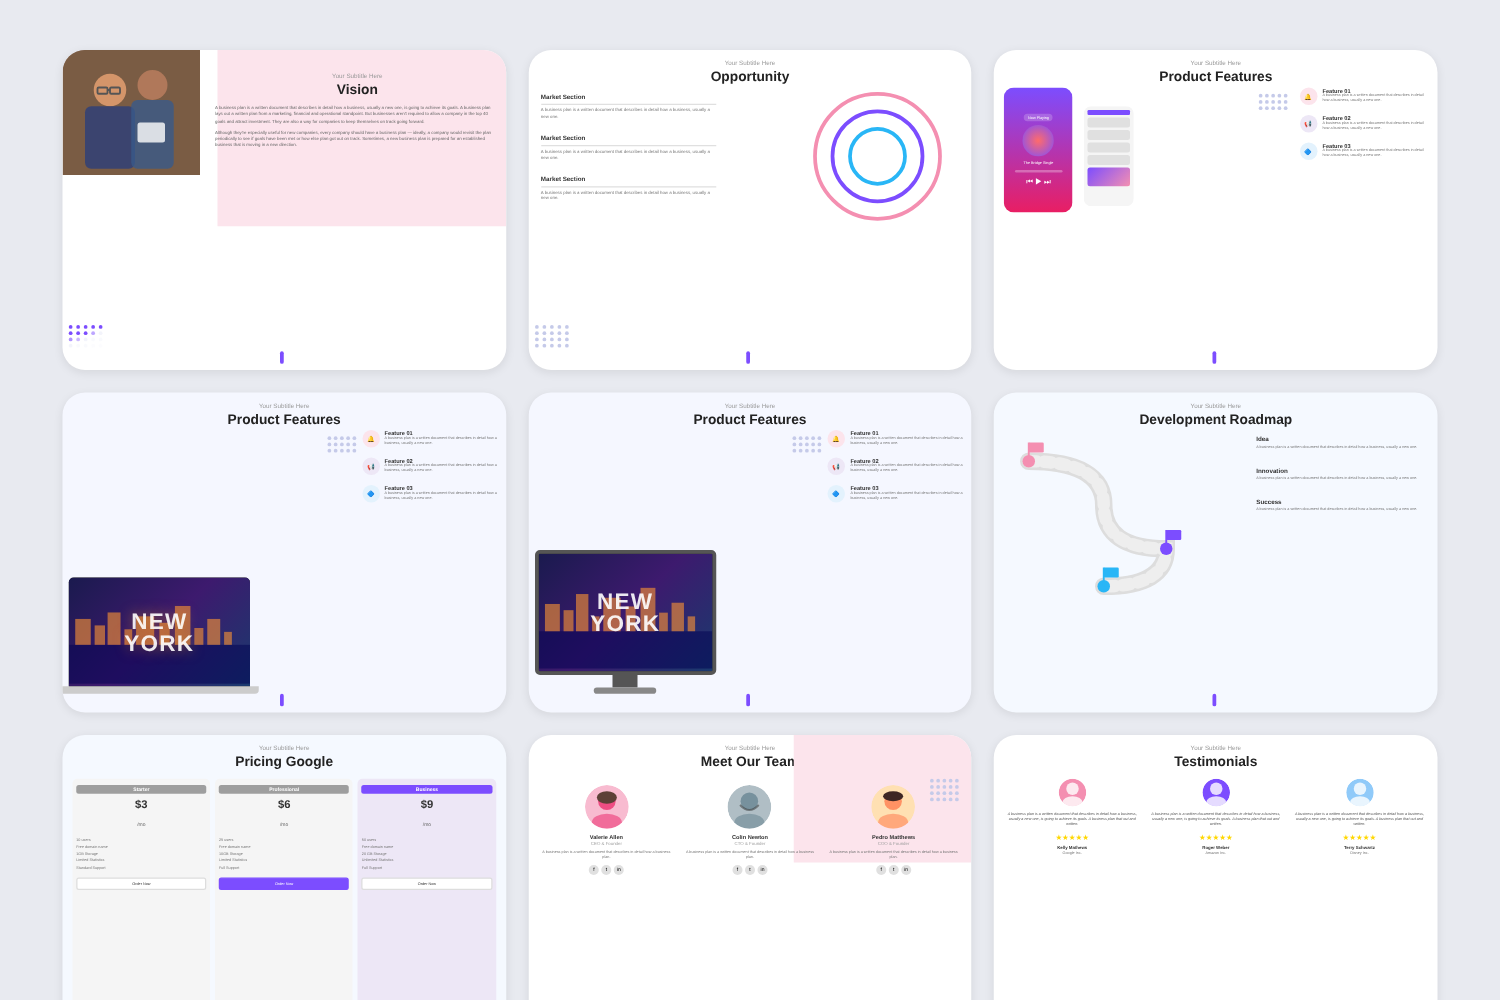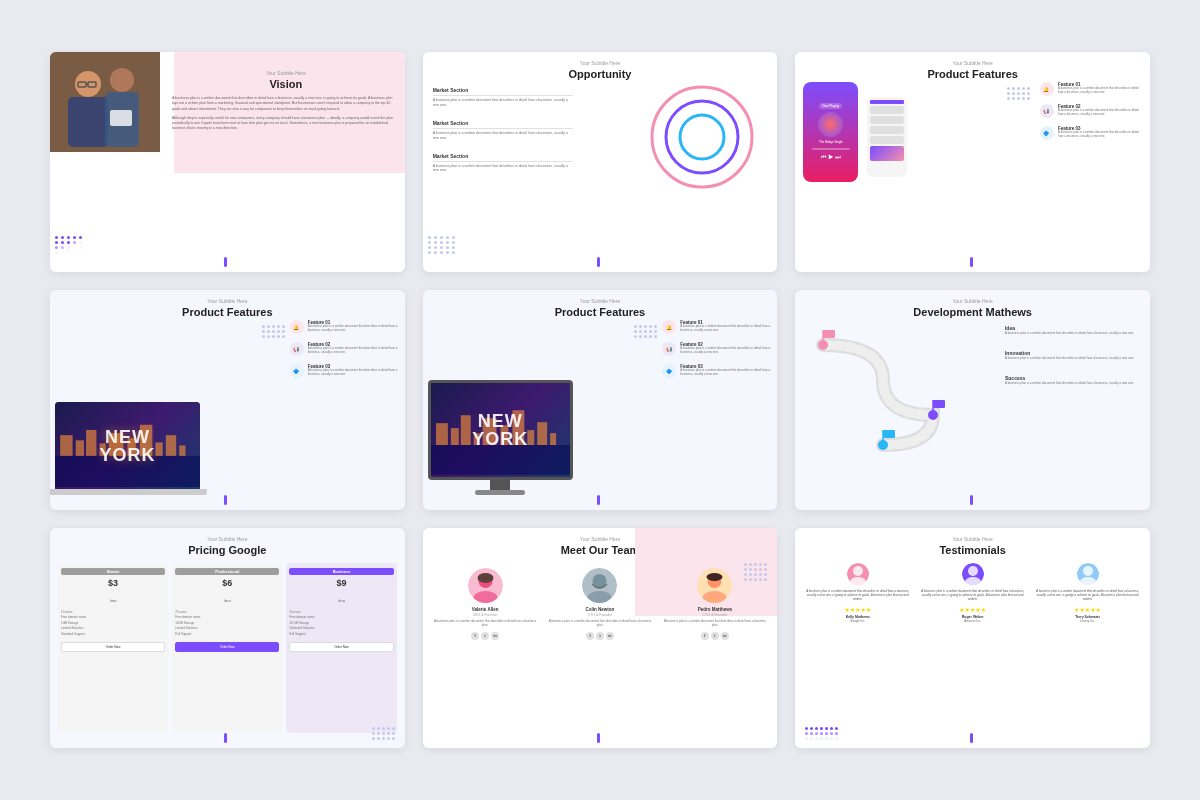--- a/index.html
+++ b/index.html
@@ -15,25 +15,25 @@
     .grid-container {
       display: grid;
       grid-template-columns: repeat(3, 1fr);
       grid-template-rows: repeat(3, 1fr);
       gap: 18px;
       padding: 40px 50px;
       width: 1200px;
     }
     .slide {
       background: #fff;
-      border-radius: 6px;
+      border-radius: 18px;
       overflow: hidden;
       position: relative;
       box-shadow: 0 2px 8px rgba(0,0,0,0.08);
-      height: 220px;
+      height: 256px;
     }
     .slide-inner {
       width: 100%;
       height: 100%;
       position: relative;
       overflow: hidden;
     }
 
     
     .slide-subtitle {
@@ -818,21 +818,21 @@
             <div class="dot"></div>
         </div>
       </div>
       <div class="bottom-indicator"></div>
     </div>
   </div>
 
   <div class="slide slide-roadmap">
     <div class="slide-inner">
       <span class="slide-subtitle">Your Subtitle Here</span>
-      <div class="slide-title">Development Mathews</div>
+      <div class="slide-title">Development Roadmap</div>
 
       <div style="position:absolute;left:8px;top:35px;width:150px;height:145px;">
         <svg width="150" height="145" viewBox="0 0 150 145">
 
           <path d="M 20 20 Q 80 20 80 55 Q 80 90 130 90 Q 130 120 80 120" stroke="#ddd" stroke-width="14" fill="none" stroke-linecap="round"></path>
           <path d="M 20 20 Q 80 20 80 55 Q 80 90 130 90 Q 130 120 80 120" stroke="#eee" stroke-width="10" fill="none" stroke-linecap="round" stroke-dasharray="6,6"></path>
 
           <circle cx="20" cy="20" r="5" fill="#f48fb1"></circle>
           <rect x="20" y="5" width="12" height="8" rx="1" fill="#f48fb1"></rect>
           <line x1="20" y1="5" x2="20" y2="20" stroke="#f48fb1" stroke-width="1.5"></line>

